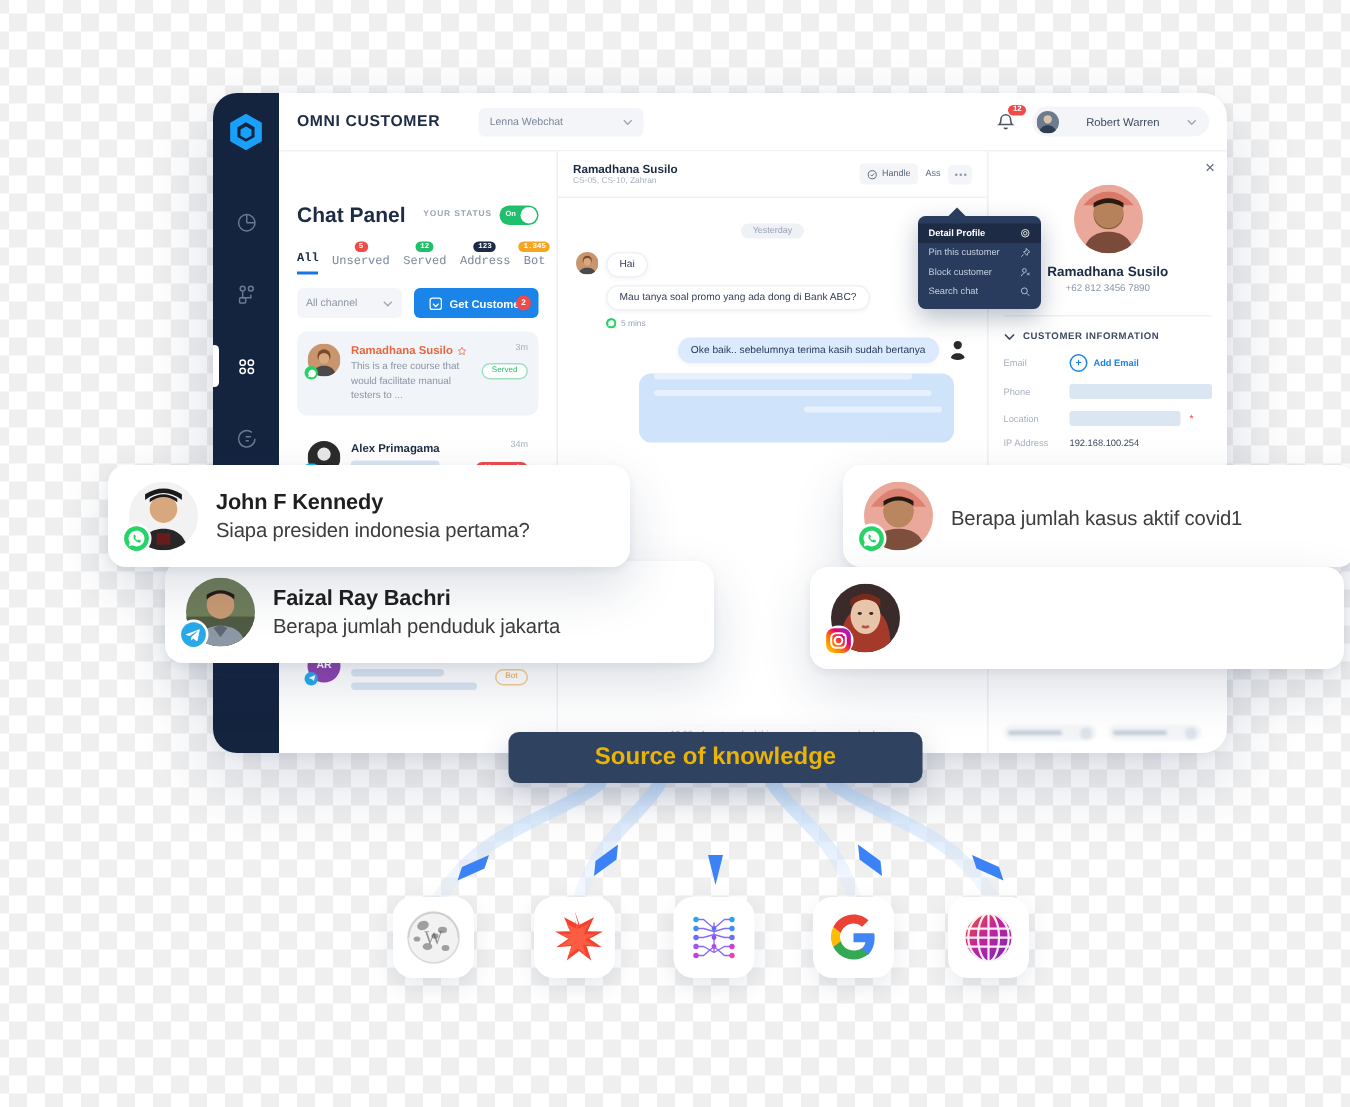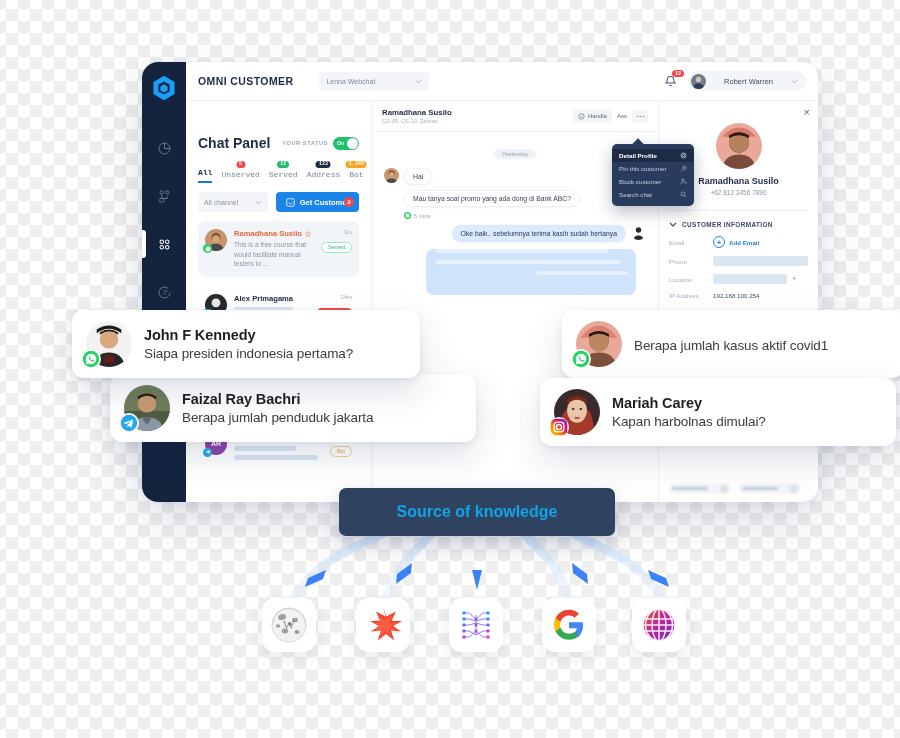--- a/index.html
+++ b/index.html
@@ -184,22 +184,22 @@
     padding:11px 22px 11px 14px;z-index:60;
   }
   .q-av{width:46px;height:46px;border-radius:50%;flex:0 0 46px;position:relative;}
   .q-av .pic{width:46px;height:46px;border-radius:50%;overflow:hidden;}
   .q-chan{position:absolute;left:-5px;bottom:-2px;width:20px;height:20px;border-radius:50%;display:flex;align-items:center;justify-content:center;background:#fff;}
   .q-name{font-size:14.5px;font-weight:bold;color:#1f1f1f;letter-spacing:-.1px;}
   .q-text{font-size:13.5px;color:#3c3c3c;margin-top:3px;letter-spacing:-.1px;}
 
   
   .sok{
-    position:absolute;left:339px;top:488px;width:276px;height:48px;background:#2f425f;border-radius:7px;
-    display:flex;align-items:center;justify-content:center;color:#0ea5e9;font-size:16px;font-weight:bold;
+    position:absolute;left:339px;top:488px;width:276px;height:34px;background:#2f425f;border-radius:7px;
+    display:flex;align-items:center;justify-content:center;color:#eab308;font-size:16px;font-weight:bold;
     box-shadow:0 8px 20px rgba(30,50,90,.22);z-index:55;
   }
   .connectors{position:absolute;left:0;top:0;width:900px;height:738px;z-index:30;pointer-events:none;}
 
   .src{
     position:absolute;width:54px;height:54px;border-radius:13px;background:#fff;
     display:flex;align-items:center;justify-content:center;z-index:50;
     box-shadow:0 6px 16px rgba(25,45,90,.10);
   }
 </style>
@@ -725,24 +725,20 @@
                 <stop offset="100%" stop-color="#7638fa"></stop>
           </linearGradient>
             </defs>
           <rect x="1" y="1" width="22" height="22" rx="7" fill="url(#ig)"></rect>
           <rect x="5.5" y="5.5" width="13" height="13" rx="4.2" fill="none" stroke="#fff" stroke-width="1.8"></rect>
           <circle cx="12" cy="12" r="3.4" fill="none" stroke="#fff" stroke-width="1.8"></circle>
           <circle cx="17" cy="7" r="1.1" fill="#fff"></circle>
         </svg>
       </div>
     </div>
-    <div>
-      <div class="q-name">Mariah Carey</div>
-      <div class="q-text">Kapan harbolnas dimulai?</div>
-    </div>
   </div>
 
   <div class="sok">
     <span>Source of knowledge</span>
   </div>
 
   <div class="src" style="left:262px;top:598px;">
     <svg width="40" height="40" viewBox="0 0 40 40">
       <circle cx="20" cy="20" r="17" fill="#f2f2f2" stroke="#d8d8d8"></circle>
       <g fill="#8b8b8b" opacity=".8">

